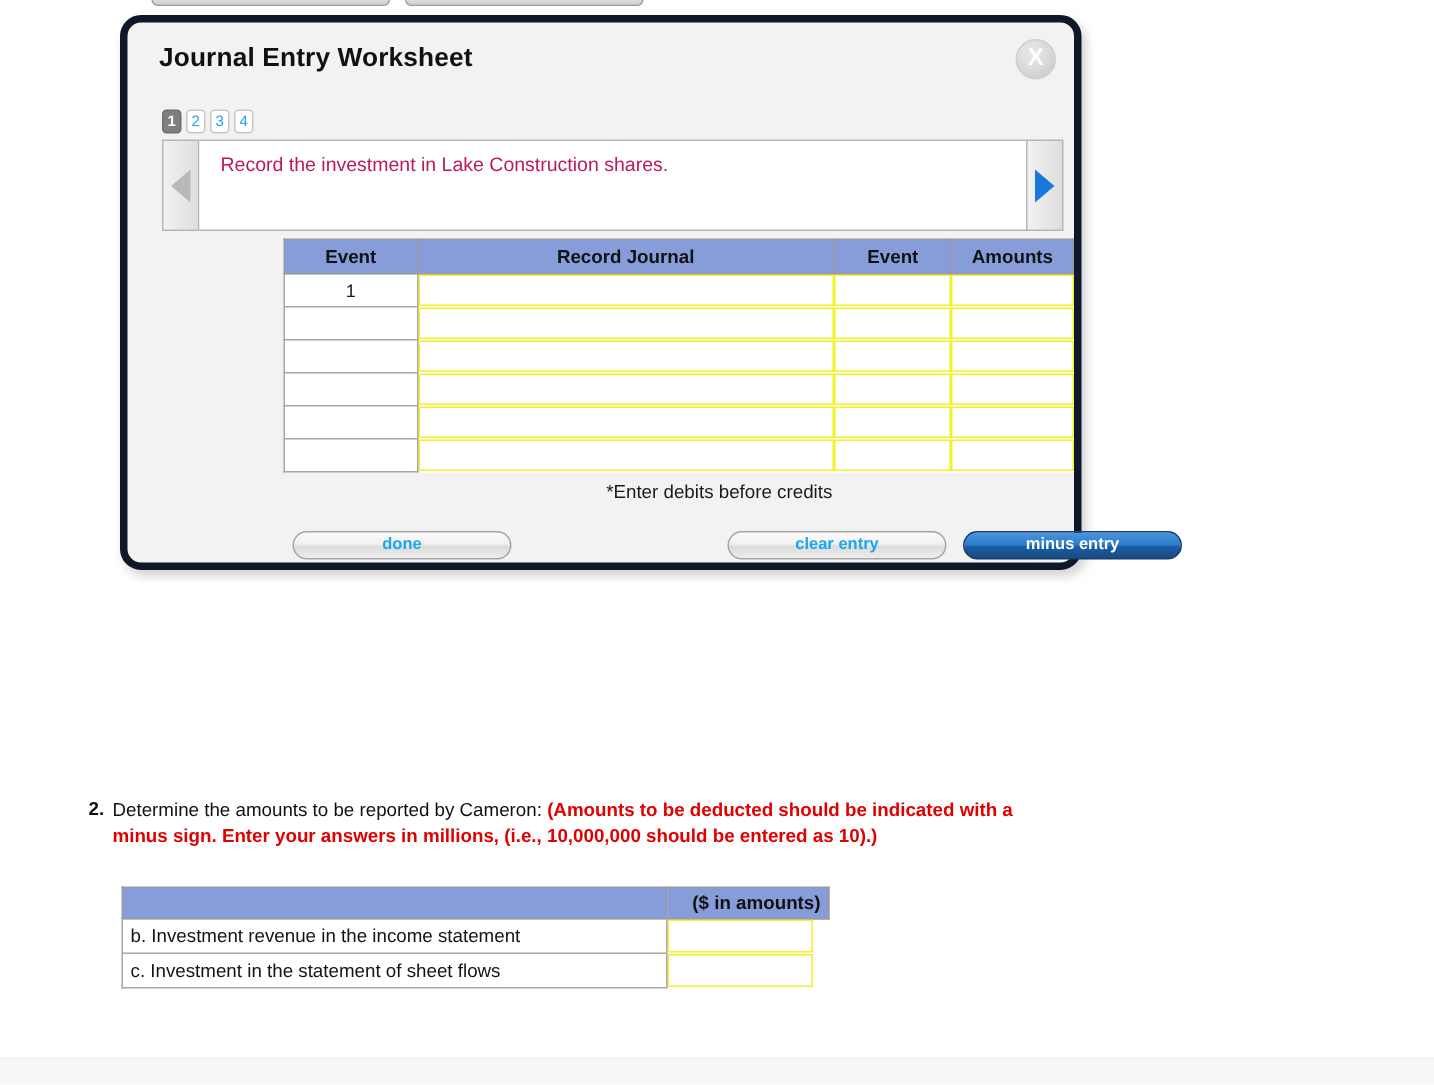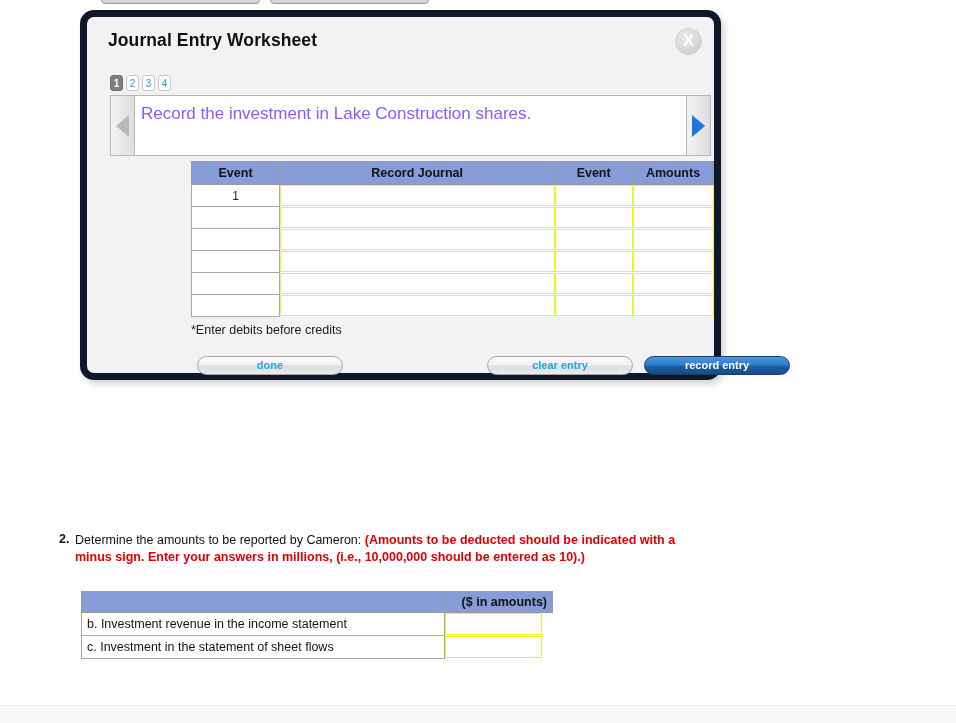--- a/index.html
+++ b/index.html
@@ -36,21 +36,21 @@
   #top-stub-2 { left: 270px; width: 159px; }
 
   
   #worksheet-panel {
     position: absolute;
     left: 80px;
     top: 10px;
     width: 641px;
     height: 370px;
     background: #f2f2f2;
-    border: 7px solid #0f172a;
+    border: 5px solid #0f172a;
     border-radius: 14px;
     box-shadow: 3px 4px 7px rgba(0,0,0,0.18);
     box-sizing: border-box;
   }
 
   #worksheet-title {
     position: absolute;
     left: 21px;
     top: 13px;
     font-size: 17.5px;
@@ -148,23 +148,23 @@
     border-bottom: 11px solid transparent;
     border-left: 13px solid #1878dc;
   }
   #prompt-text-box {
     flex: 1;
     background: #ffffff;
     border: 1px solid #b5b5b5;
     border-left: none;
     border-right: none;
     box-sizing: border-box;
-    padding: 8px 10px 0 6px;
-    font-size: 17px;
-    color: #8b5cf6;
+    padding: 8px 10px 0 14px;
+    font-size: 13px;
+    color: #be185d;
   }
 
   
   #journal-table {
     position: absolute;
     left: 104px;
     top: 144px;
     border-collapse: collapse;
     font-size: 12px;
   }
@@ -209,21 +209,21 @@
     font-family: "Liberation Sans", sans-serif;
     font-size: 12px;
     padding: 0 3px;
   }
 
   #debits-note {
     position: absolute;
     left: 104px;
     top: 306px;
     width: 581px;
-    text-align: left;
+    text-align: center;
     font-size: 12.5px;
     color: #1a1a1a;
   }
 
   
   .pill-button {
     position: absolute;
     height: 19px;
     border-radius: 10px;
     box-sizing: border-box;
@@ -444,21 +444,21 @@
             <input class="cell-input" value="" style="">
           </td>
       </tr>
     </tbody>
   </table>
 
   <div id="debits-note">*Enter debits before credits</div>
 
   <div id="clear-entry-button" class="pill-button pill-light">clear entry</div>
   <div id="done-button" class="pill-button pill-light">done</div>
-  <div id="record-entry-button" class="pill-button pill-blue">record entry</div>
+  <div id="record-entry-button" class="pill-button pill-blue">minus entry</div>
 </div>
 
 <div id="question-block">
   <span id="question-number">2.</span>
   <div id="question-body">
     <span>Determine the amounts to be reported by Cameron:</span>
     <span id="question-emphasis">(Amounts to be deducted should be indicated with a minus sign. Enter your answers in millions, (i.e., 10,000,000 should be entered as 10).)</span>
   </div>
 </div>
 

